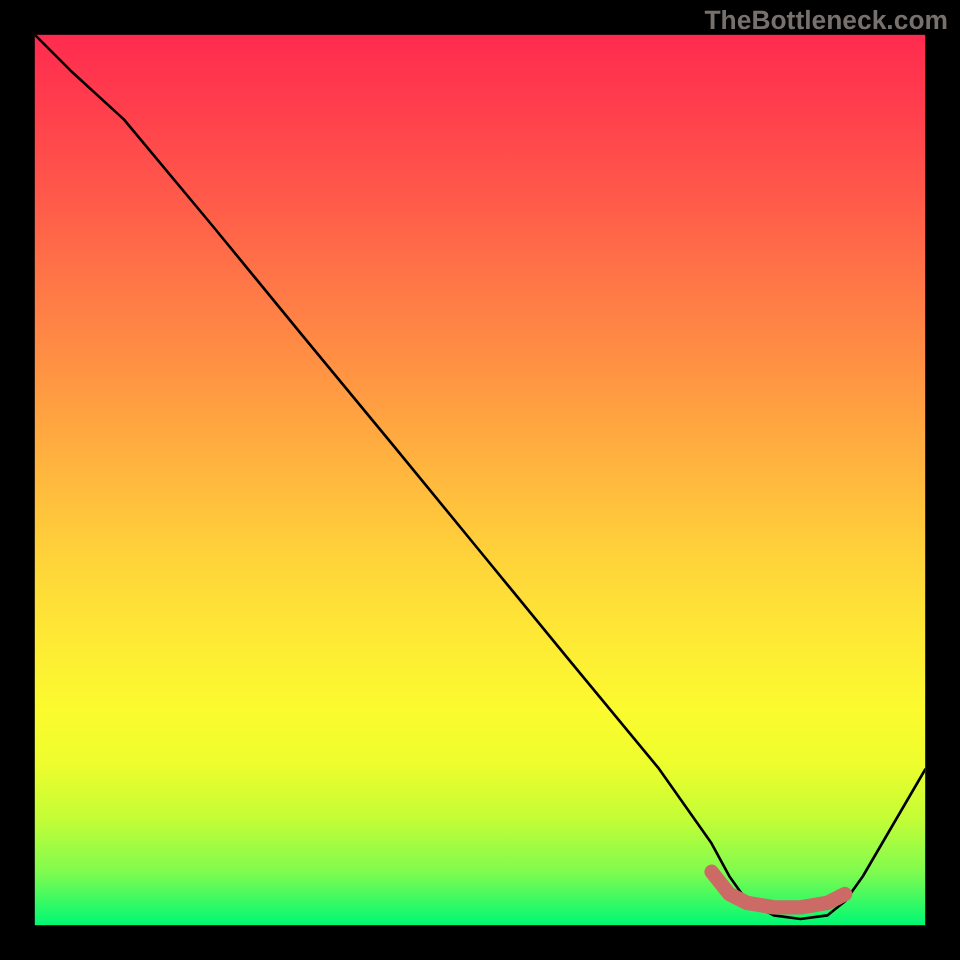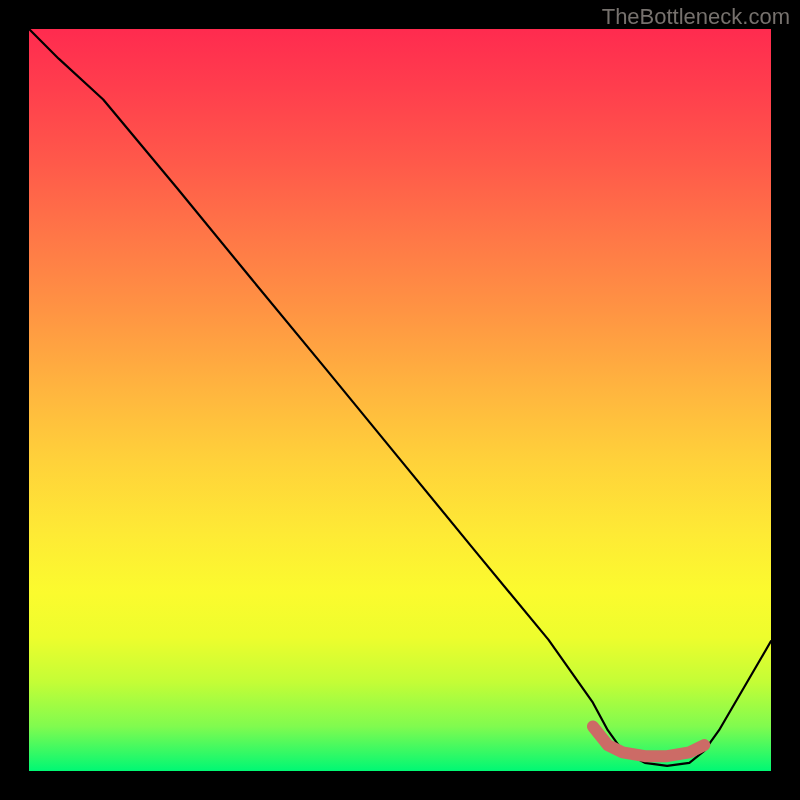--- a/index.html
+++ b/index.html
@@ -16,21 +16,21 @@
     height: 800px;
     background: #000;
   }
   .attribution {
     position: absolute;
     top: 4px;
     right: 10px;
     font-family: Arial, Helvetica, sans-serif;
     font-size: 22px;
     color: #76716d;
-    font-weight: 400;
+    font-weight: 700;
     z-index: 3;
   }
   .plot {
     position: absolute;
     left: 29px;
     top: 29px;
     width: 742px;
     height: 742px;
   }
   .gradient {

